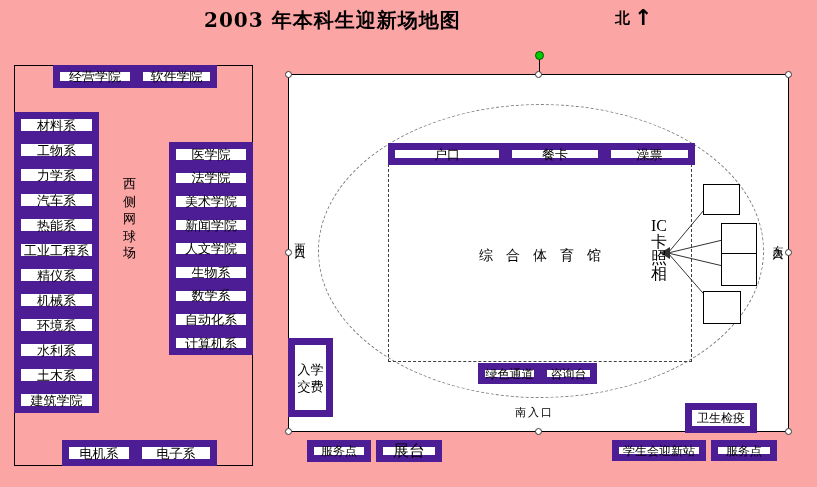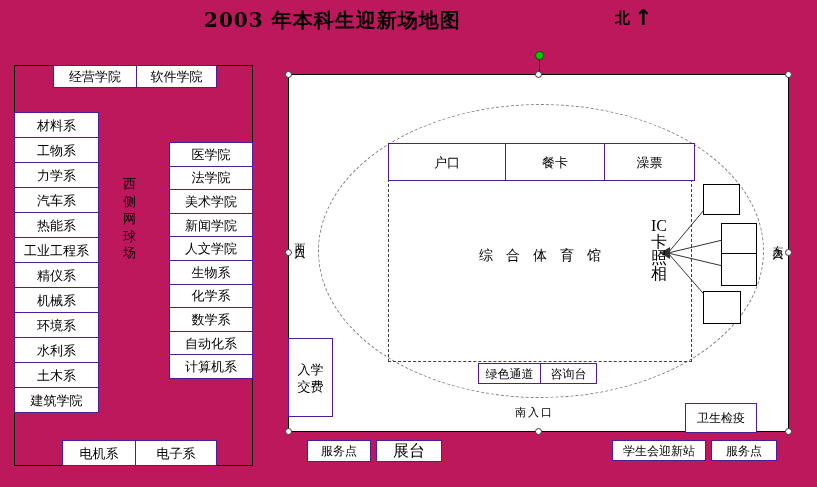--- a/index.html
+++ b/index.html
@@ -1,21 +1,21 @@
 <!DOCTYPE html>
 <html><head>
 <meta charset="utf-8">
 <style>
   * { box-sizing: border-box; margin: 0; padding: 0; }
   html,body { background:#fff; }
   body { font-family: "DejaVu Sans", "Liberation Sans", sans-serif; color:#000; }
-  #stage { position:relative; width:817px; height:487px; background:#be185d; overflow:hidden; }
+  #stage { position:relative; width:817px; height:487px; background:#fca5a5; overflow:hidden; }
 
   .abs { position:absolute; }
-  .box { border:1px solid #4c1d95; background:#fff; display:flex; align-items:center; justify-content:center;
+  .box { border:7px solid #4c1d95; background:#fff; display:flex; align-items:center; justify-content:center;
          font-size:13px; line-height:1; white-space:nowrap; }
 
   
   #title { left:204px; top:7px; font-family:"DejaVu Serif","Liberation Serif",serif;
            font-weight:bold; font-size:20px; letter-spacing:1px; }
   #compass { left:615px; top:8px; font-weight:bold; font-size:15px; display:flex; align-items:center; gap:4px; }
   #compass .arrow { font-size:22px; font-weight:bold; line-height:20px; }
 
   
   #left-panel { left:14px; top:65px; width:239px; height:401px; border:1px solid #000; }
@@ -41,21 +41,21 @@
   .h-tl{left:-4px;top:-4px} .h-tc{left:calc(50% - 4px);top:-4px} .h-tr{right:-4px;top:-4px}
   .h-ml{left:-4px;top:calc(50% - 4px)} .h-mr{right:-4px;top:calc(50% - 4px)}
   .h-bl{left:-4px;bottom:-4px} .h-bc{left:calc(50% - 4px);bottom:-4px} .h-br{right:-4px;bottom:-4px}
   #rotate-stem { left:50%; top:-16px; width:1px; height:16px; background:#000; z-index:11; }
   #rotate-handle { left:calc(50% - 4px); top:-24px; width:9px; height:9px; border-radius:50%;
                    background:#00cc00; border:1px solid #005500; z-index:12; }
 
   #ellipse { left:29px; top:29px; width:446px; height:294px; border:1px dashed #7f7f7f; border-radius:50%; }
   #gym-rect { left:99px; top:69px; width:304px; height:218px; border:1px dashed #404040; }
   #top-boxes { left:99px; top:68px; display:flex; z-index:3; }
-  #top-boxes .box { height:38px;text-align:center; }
+  #top-boxes .box { height:22px;text-align:center; }
   #top-boxes .box + .box { margin-left:-1px; }
   #gym-label { left:99px; top:172px; width:304px; text-align:center; font-size:14px;
                letter-spacing:13px; text-indent:13px; }
   #ic-label { left:356px; top:143px; width:22px; font-size:16px; line-height:16px;
               text-align:right; white-space:pre-line; z-index:4;font-family:Liberation Serif, serif; }
   #fan-svg { left:0; top:0; width:501px; height:358px; z-index:2; pointer-events:none; }
   .icbox { border:1px solid #000; background:#fff; z-index:3; }
   #icbox-1 { left:414px; top:109px; width:37px; height:31px; }
   #icbox-2 { left:432px; top:148px; width:36px; height:31px; }
   #icbox-3 { left:432px; top:178px; width:36px; height:33px; }
@@ -111,21 +111,20 @@
 
     <div id="tennis" class="abs">西侧网球场</div>
 
     <div id="lp-right-col" class="abs">
       <div class="box">医学院</div>
       <div class="box">法学院</div>
       <div class="box">美术学院</div>
       <div class="box">新闻学院</div>
       <div class="box">人文学院</div>
       <div class="box">生物系</div>
-      <div class="box">化学系</div>
       <div class="box">数学系</div>
       <div class="box">自动化系</div>
       <div class="box">计算机系</div>
     </div>
 
     <div id="lp-bottom" class="abs">
       <div class="box" style="width:74px">电机系</div>
       <div class="box" style="width:82px">电子系</div>
     </div>
   </div>

